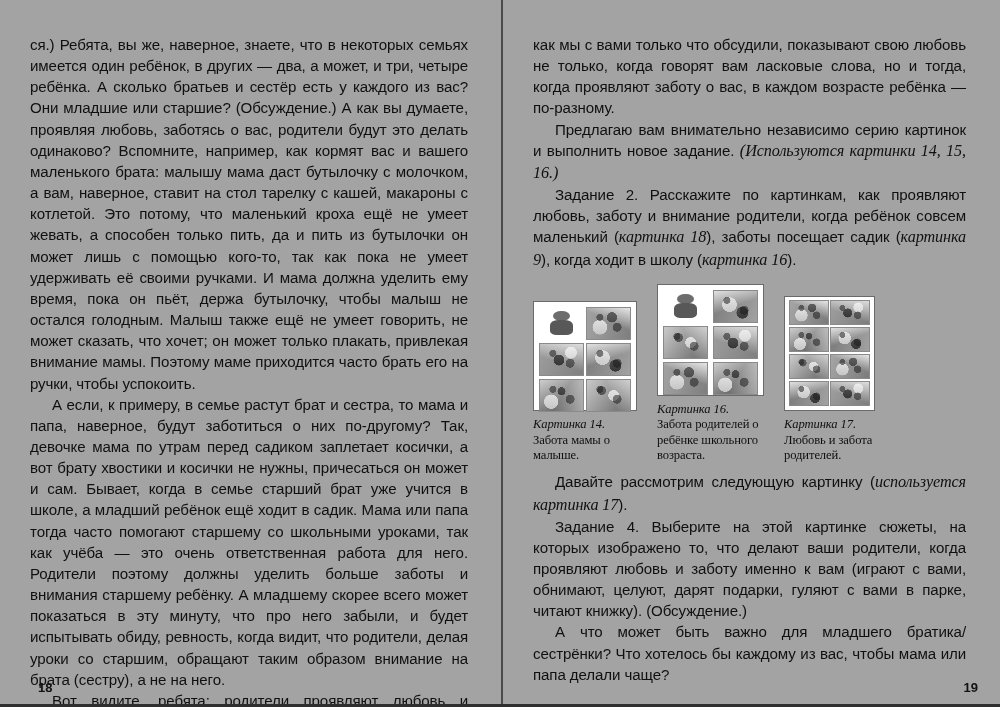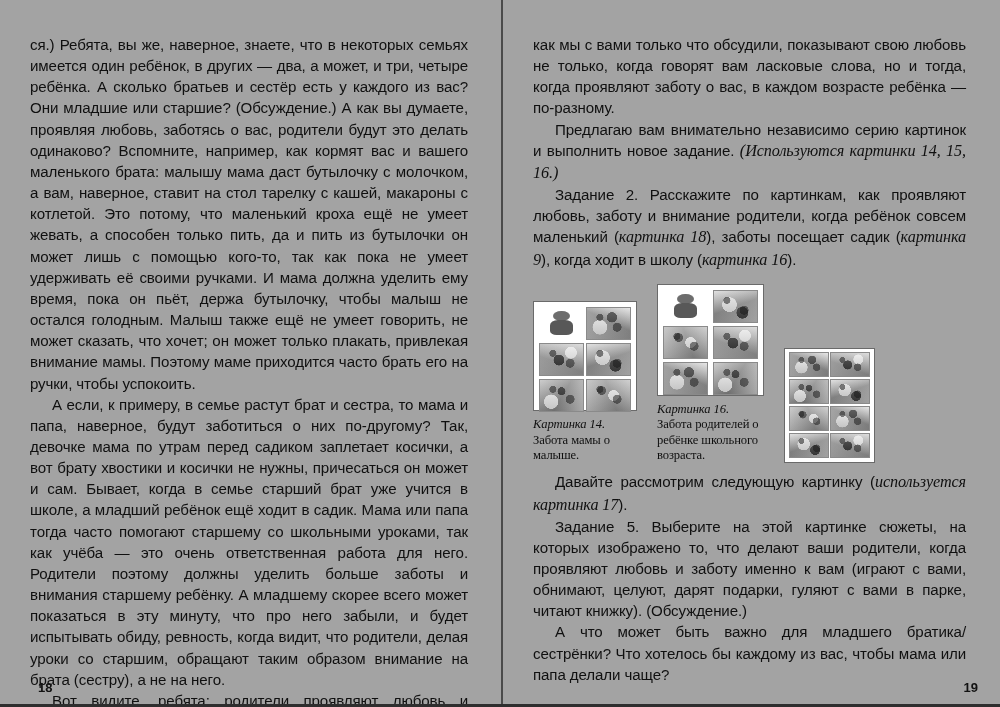--- a/index.html
+++ b/index.html
@@ -295,30 +295,31 @@
           <div class="panel panel-d">
             <div class="thumb v2"></div>
             <div class="thumb v3"></div>
             <div class="thumb v5"></div>
             <div class="thumb v4"></div>
             <div class="thumb v6"></div>
             <div class="thumb v2"></div>
             <div class="thumb v4"></div>
             <div class="thumb v3"></div>
           </div>
+          <div class="caption"><span class="cap-label">Картинка 17.</span><span> Любовь и забота родителей.</span></div>
         </div>
 
       </div>
 
       <div class="spacer-8"></div>
 
 
       <p class="para"><span>Давайте рассмотрим следующую картинку (</span><span class="ser-it">используется картинка 17</span><span>).</span></p>
 
-      <p class="para"><b>Задание 5.</b><span> Выберите на этой картинке сюжеты, на которых изображено то, что делают ваши родители, когда проявляют любовь и заботу именно к вам (играют с вами, обнимают, целуют, дарят подарки, гуляют с вами в парке, читают книжку). (Обсуждение.)</span></p>
+      <p class="para"><b>Задание 4.</b><span> Выберите на этой картинке сюжеты, на которых изображено то, что делают ваши родители, когда проявляют любовь и заботу именно к вам (играют с вами, обнимают, целуют, дарят подарки, гуляют с вами в парке, читают книжку). (Обсуждение.)</span></p>
 
       <p class="para">А что может быть важно для младшего братика/сестрёнки? Что хотелось бы каждому из вас, чтобы мама или папа делали чаще?</p>
 
     </div>
 
     <div class="page-number pn-right">19</div>
   </div>
 
   <div class="gutter-line"></div>
   <div class="spread-bottom-rule"></div>

